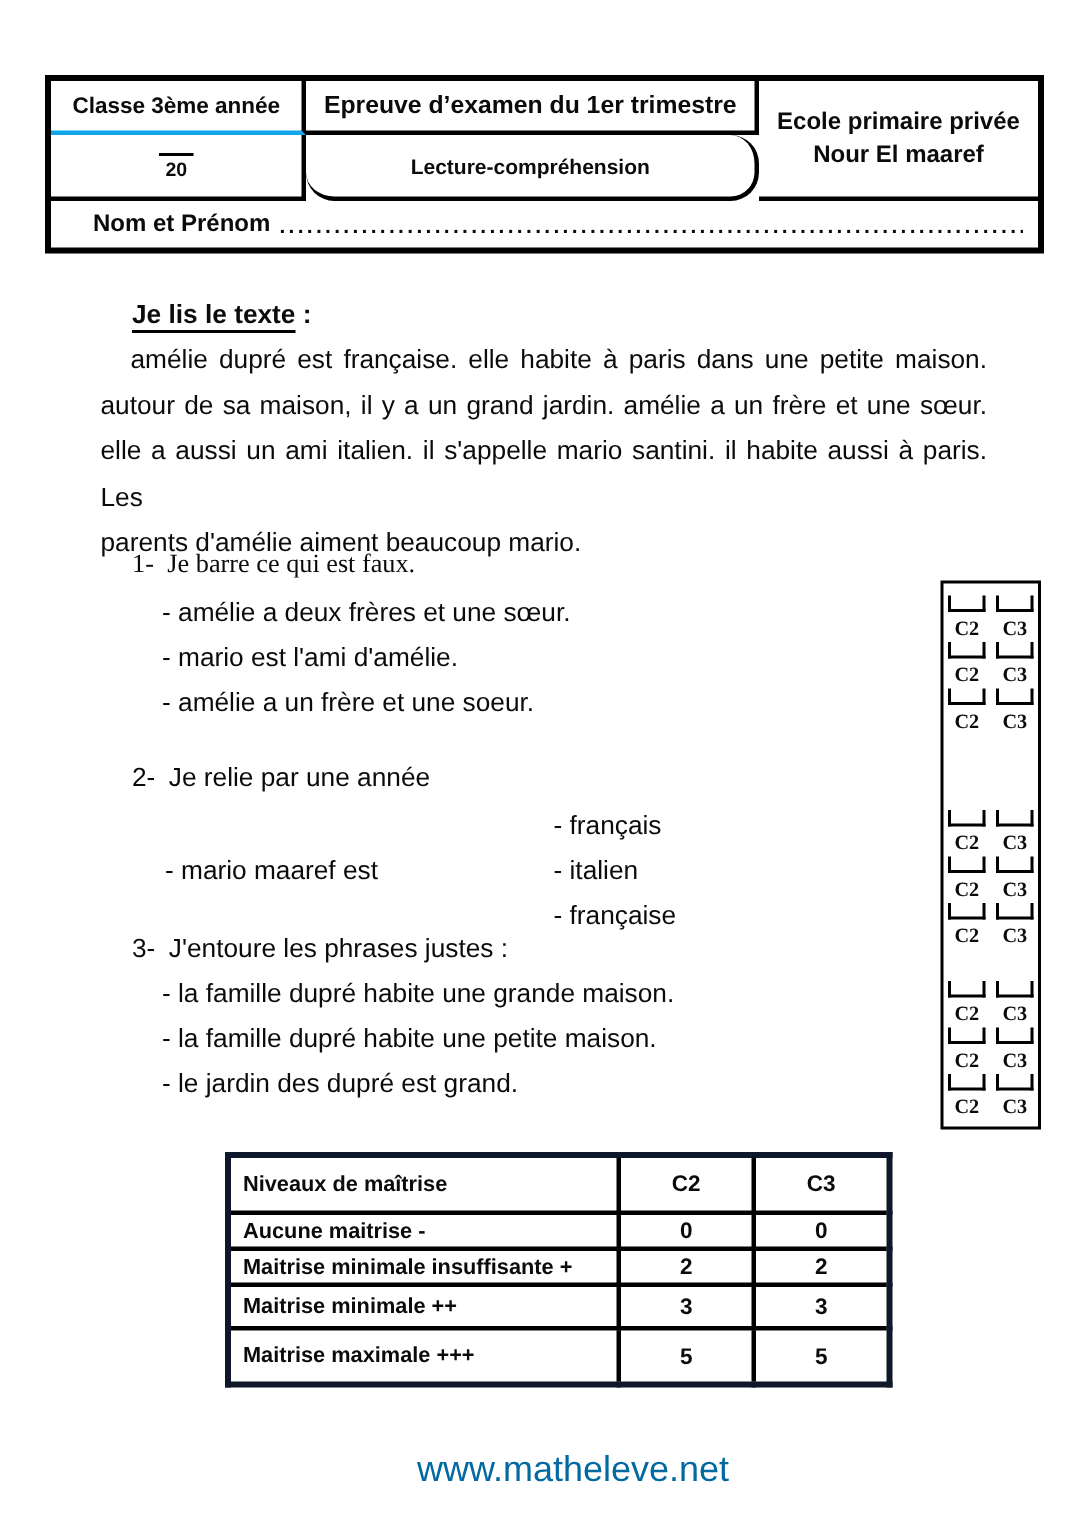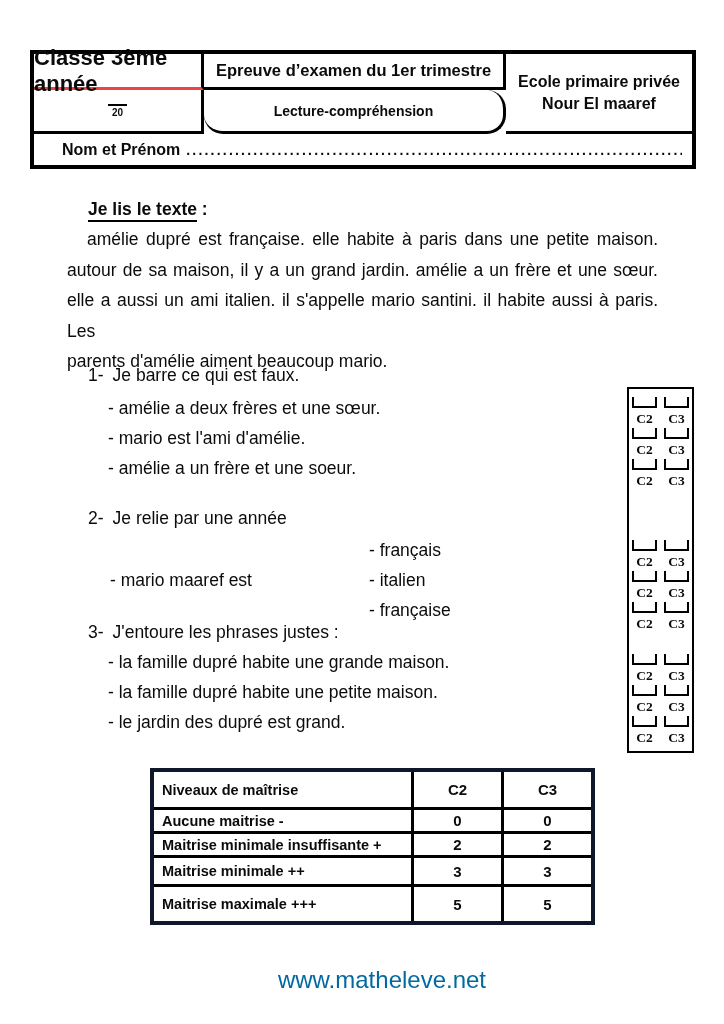--- a/index.html
+++ b/index.html
@@ -11,27 +11,27 @@
 
   
   .header-table {
     position:absolute; left:30px; top:50px; width:666px; box-sizing:border-box;
     border:4px solid #000; display:grid;
     grid-template-columns:170px 302px 1fr;
     grid-template-rows:36px 44px 31px;
     background:#fff;
   }
   .hc { display:flex; align-items:center; justify-content:center; font-weight:bold; box-sizing:border-box; }
-  .c-classe  { grid-column:1; grid-row:1; border-right:3px solid #000; border-bottom:3px solid #ef4444; font-size:22px;justify-content:center; }
+  .c-classe  { grid-column:1; grid-row:1; border-right:3px solid #000; border-bottom:3px solid #0ea5e9; font-size:15px;justify-content:center; }
   .c-epreuve { grid-column:2; grid-row:1; border-right:3px solid #000; border-bottom:3px solid #000; font-size:16.5px; }
   .c-ecole   { grid-column:3; grid-row:1/3; border-bottom:3px solid #000; flex-direction:column; font-size:16px; line-height:22px; }
   .c-score   { grid-column:1; grid-row:2; border-right:3px solid #000; border-bottom:3px solid #000; }
   .c-subject { grid-column:2; grid-row:2; border-right:3px solid #000; border-bottom:3px solid #000; font-size:14px;border-radius:19px; }
   .c-nom     { grid-column:1/4; grid-row:3; justify-content:flex-start; padding:0 10px 0 28px; font-size:16px;align-items:center; }
-  .score-frac { border-top:2.5px solid #000; padding:1px 4px 0 4px; font-size:10px; font-weight:bold; }
+  .score-frac { border-top:2.5px solid #000; padding:1px 4px 0 4px; font-size:13px; font-weight:bold; }
   .nom-dots {
     flex:1; overflow:hidden; white-space:nowrap; margin-left:6px;
     font-weight:bold; font-size:14px; letter-spacing:2.2px; line-height:14px;
   }
 
   
   .reading-title { position:absolute; left:88px; top:199px; font-size:17.5px; font-weight:bold; }
   .reading-title .u { border-bottom:2px solid #000; padding-bottom:1px; }
   .paragraph { position:absolute; left:67px; top:224px; width:591px; font-size:17.5px; }
   .pline { line-height:30.5px; text-align:justify; text-align-last:justify; white-space:normal; }
@@ -109,21 +109,21 @@
   <div class="reading-title">
     <span class="u">Je lis le texte</span><span> :</span>
   </div>
   <div class="paragraph">
     <div class="pline first">amélie dupré est française. elle habite à paris dans une petite maison.</div>
     <div class="pline">autour de sa maison, il y a un grand jardin. amélie a un frère et une sœur.</div>
     <div class="pline">elle a aussi un ami italien. il s'appelle mario santini. il habite aussi à paris. Les</div>
     <div class="pline last">parents d'amélie aiment beaucoup mario.</div>
   </div>
 
-  <div class="qline" style="left:88px;top:364px;">
+  <div class="qline" style="left:88px;top:364px;font-family:Liberation Serif, serif;">
     <span class="qnum">1-</span><span>Je barre ce qui est faux.</span>
   </div>
   <div class="qline" style="left:108px;top:397px;">- amélie  a deux frères et une sœur.</div>
   <div class="qline" style="left:108px;top:427px;">- mario est l'ami d'amélie.</div>
   <div class="qline" style="left:108px;top:457px;">- amélie a un frère et une soeur.</div>
 
   <div class="qline" style="left:88px;top:507px;">
     <span class="qnum">2-</span><span>Je relie par une année</span>
   </div>
   <div class="qline" style="left:369px;top:539px;">- français</div>

